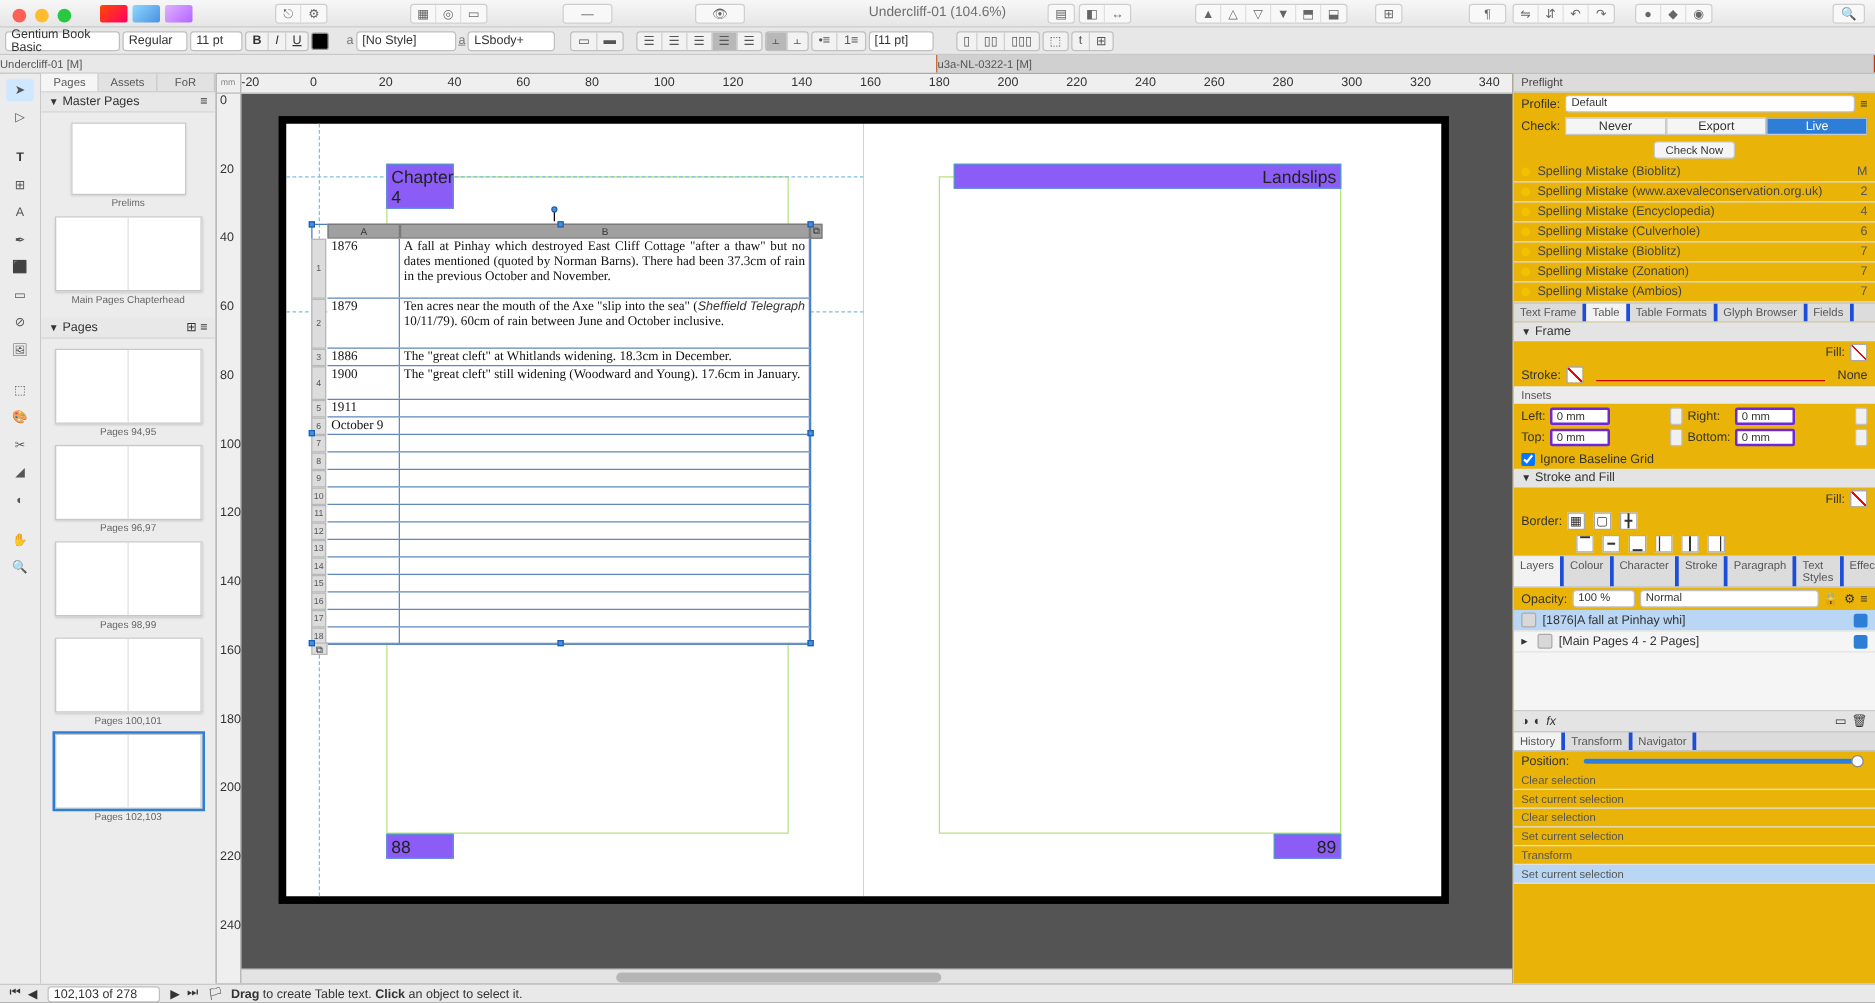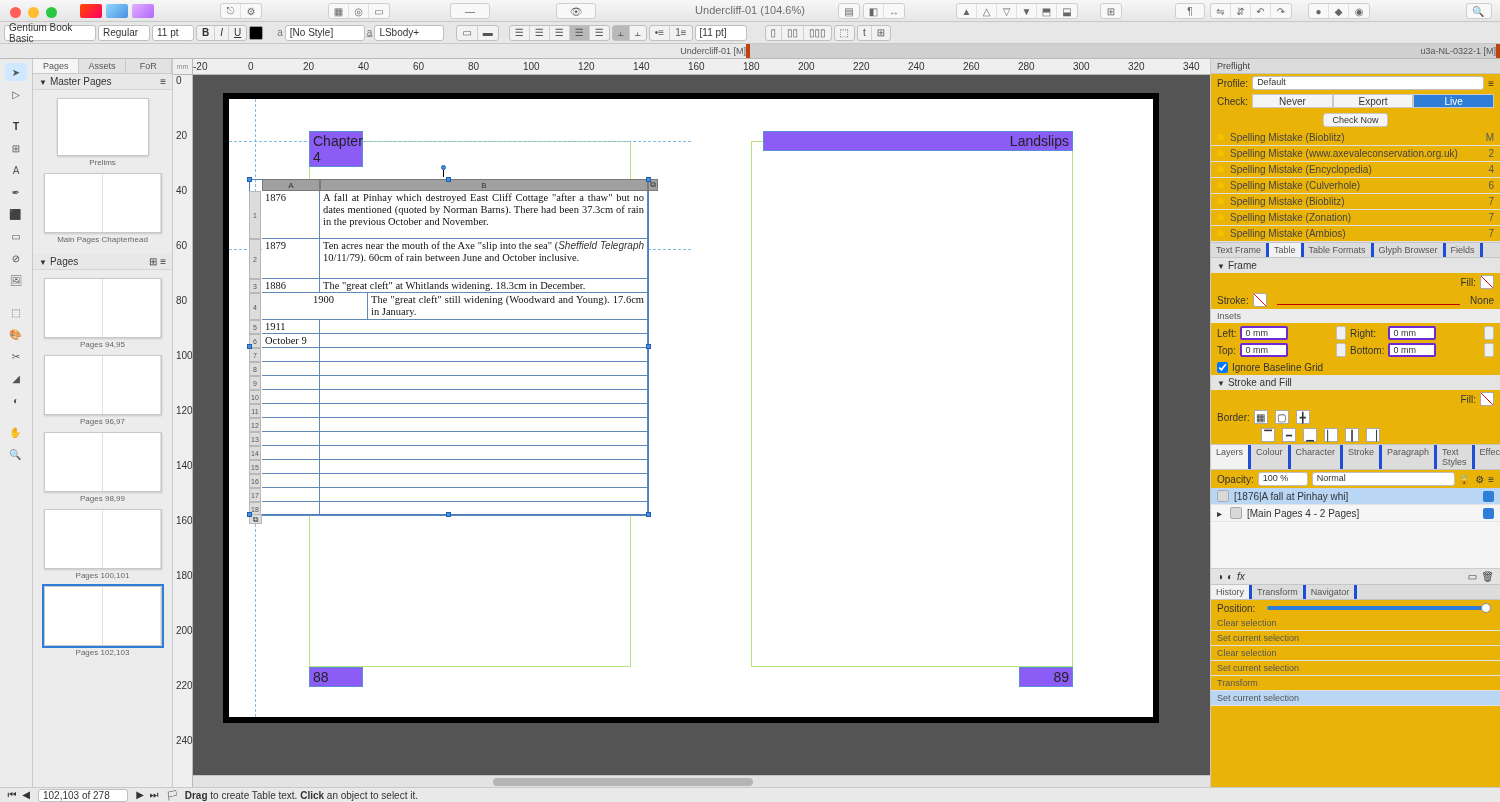--- a/index.html
+++ b/index.html
@@ -19,21 +19,21 @@
 .tb-btn:last-child{border-right:none}
 .doc-title{position:absolute;top:4px;left:50%;transform:translateX(-50%);font-size:11px;color:#6e6e6e}
 .context-bar{height:22px;background:#e7e7e7;border-bottom:1px solid #c9c9c9;display:flex;align-items:center;padding:0 4px;gap:2px}
 .ctx-field{background:#fff;border:1px solid #c0c0c0;border-radius:3px;height:16px;padding:0 4px;display:flex;align-items:center;font-size:10px}
 .ctx-seg{background:#f2f2f2;border:1px solid #c0c0c0;border-radius:3px;height:16px;display:flex;align-items:center}
 .ctx-seg span{padding:0 5px;border-right:1px solid #d0d0d0;height:14px;display:flex;align-items:center;color:#555}
 .ctx-seg span:last-child{border:none}
 .ctx-seg .pressed{background:#b8b8b8}
 .swatch{width:14px;height:14px;border:1px solid #999;border-radius:2px}
 .tab-bar{height:15px;background:#d8d8d8;border-bottom:1px solid #b9b9b9;display:flex}
-.doc-tab{flex:1;text-align:right;font-size:9px;line-height:15px;border-right:4px solid #c2410c;background:#d0d0d0;color:#555}
+.doc-tab{flex:1;text-align:left;font-size:9px;line-height:15px;border-right:1px solid #c2410c;background:#d0d0d0;color:#555}
 .doc-tab.active{background:#e8e8e8}
 .main{position:absolute;top:59px;bottom:15px;left:0;right:0;display:flex}
 .left-strip{width:33px;background:#ececec;border-right:1px solid #c9c9c9;display:flex;flex-direction:column;align-items:center;padding-top:4px;gap:4px}
 .tool{width:22px;height:18px;display:flex;align-items:center;justify-content:center;color:#555;border-radius:2px}
 .tool.sel{background:#cfe7ff}
 .left-pane{width:140px;background:#ececec;border-right:1px solid #c9c9c9;display:flex;flex-direction:column}
 .lp-tabs{height:15px;display:flex;background:#e2e2e2;border-bottom:1px solid #c9c9c9}
 .lp-tab{flex:1;font-size:9px;text-align:center;line-height:15px;border-right:1px solid #c9c9c9;color:#555}
 .lp-tab.active{background:#f5f5f5}
 .lp-section{font-size:9px;padding:2px 6px;background:#e8e8e8;color:#555;border-bottom:1px solid #d5d5d5;display:flex;align-items:center;justify-content:space-between}
@@ -419,21 +419,21 @@
               <div class="tcell tcB">A fall at Pinhay which destroyed East Cliff Cottage "after a thaw" but no dates mentioned (quoted by Norman Barns). There had been 37.3cm of rain in the previous October and November.</div>
             </div>
             <div class="trow" style="height: 40px;">
               <div class="tcell tcA">1879</div>
               <div class="tcell tcB">Ten acres near the mouth of the Axe "slip into the sea" (<i>Sheffield Telegraph</i> 10/11/79). 60cm of rain between June and October inclusive.</div>
             </div>
             <div class="trow" style="height: 14px;">
               <div class="tcell tcA">1886</div>
               <div class="tcell tcB">The "great cleft" at Whitlands widening. 18.3cm in December.</div>
             </div>
-            <div class="trow" style="height: 27px; padding-left: 48px;">
+            <div class="trow" style="height: 27px;">
               <div class="tcell tcA">1900</div>
               <div class="tcell tcB">The "great cleft" still widening (Woodward and Young). 17.6cm in January.</div>
             </div>
             <div class="trow" style="height: 14px; gap: 36px;">
               <div class="tcell tcA">1911</div>
               <div class="tcell tcB"></div>
             </div>
             <div class="trow" style="height: 14px;">
               <div class="tcell tcA">October 9</div>
               <div class="tcell tcB"></div>

